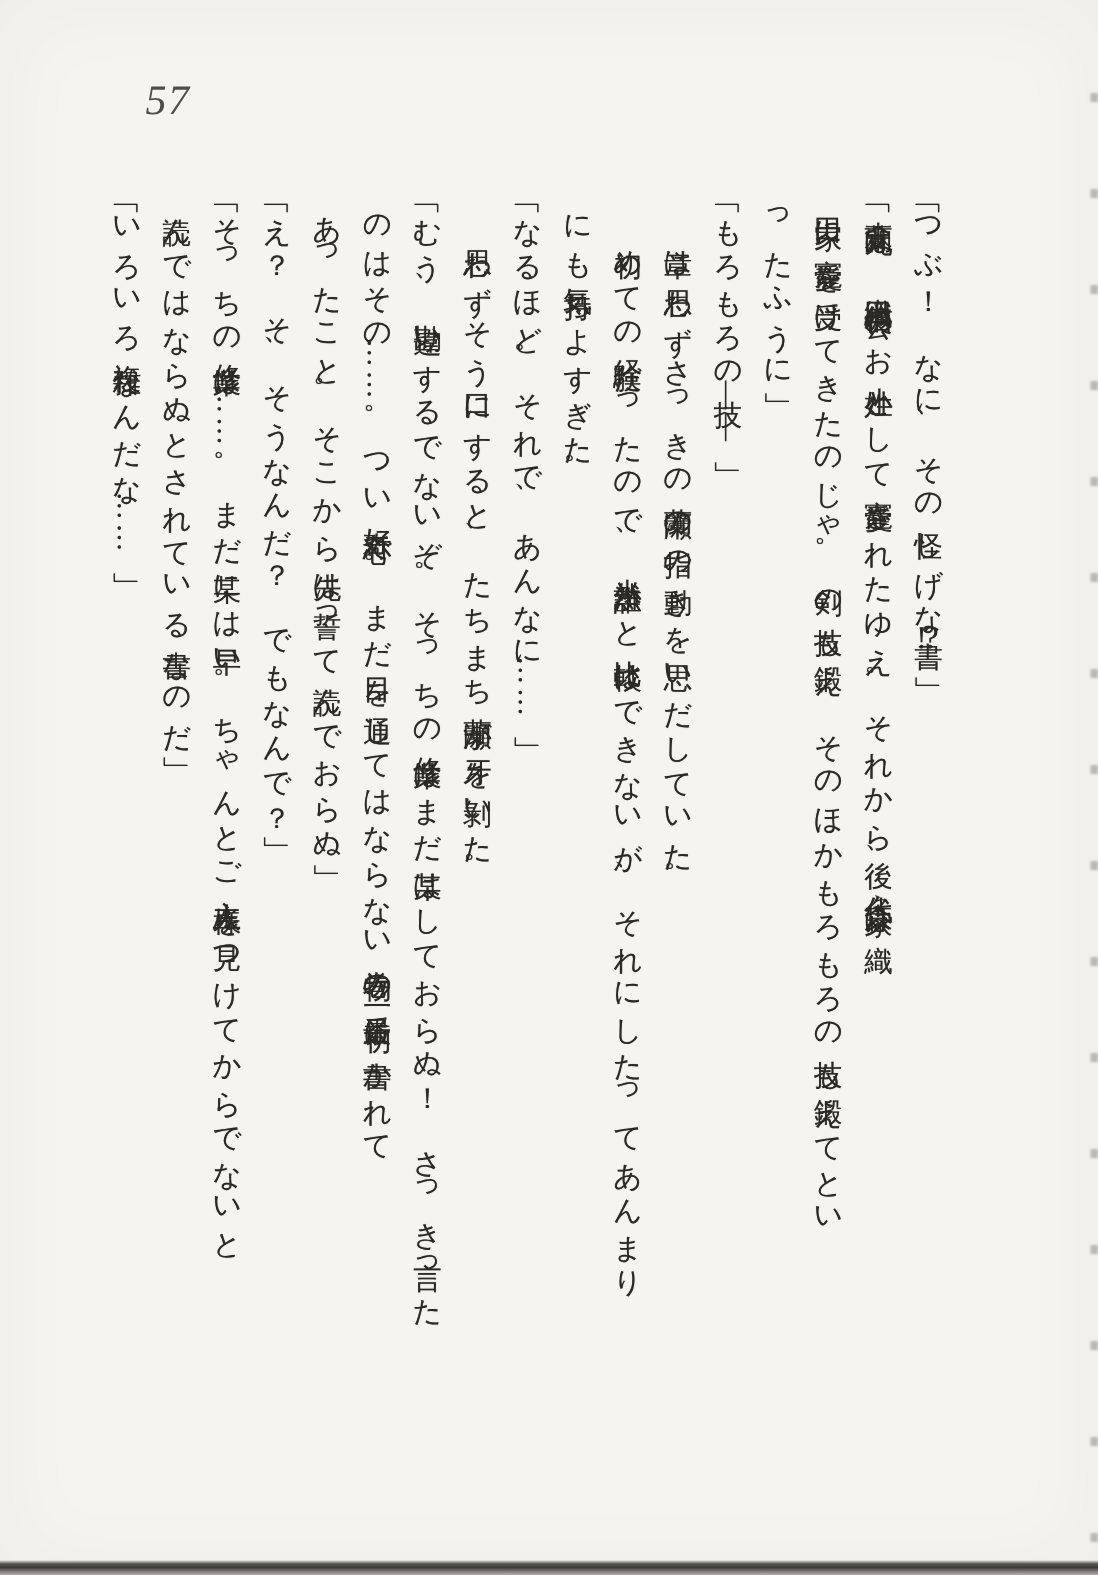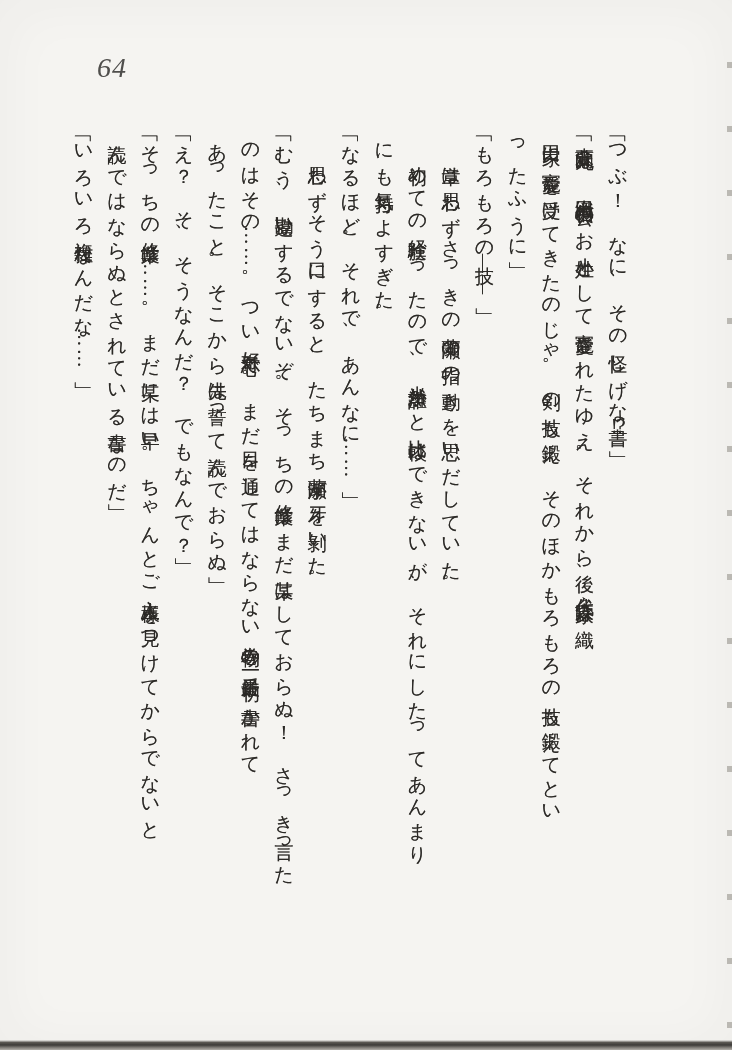--- a/index.html
+++ b/index.html
@@ -74,21 +74,21 @@
       #3d3b38 50%,
       #7d7a75 75%,
       #b3b0aa 100%
     );
   }
 </style>
 </head>
 <body>
 
 <div class="page">
-  <div class="page-number">64</div>
+  <div class="page-number">57</div>
 
   <div class="text-area" id="text-area">
       <p class="tcol">「つぶ！　なに、その怪しげな書⁉」</p>
       <p class="tcol">「森蘭丸は、織田信長公のお小姓として寵愛されたゆえ。それから後、代々森家は織</p>
       <p class="tcol">田家に寵愛を受けてきたのじゃ。剣の技も鍛え、そのほかもろもろの技も鍛えてとい</p>
       <p class="tcol">ったふうに」</p>
       <p class="tcol">「もろもろの技――」</p>
       <p class="tcol">　章は思わずさっきの蘭瀬の指の動きを思いだしていた。</p>
       <p class="tcol">　初めての経験だったので、当然誰かと比較はできないが、それにしたってあんまり</p>
       <p class="tcol">にも気持ちよすぎた。</p>

